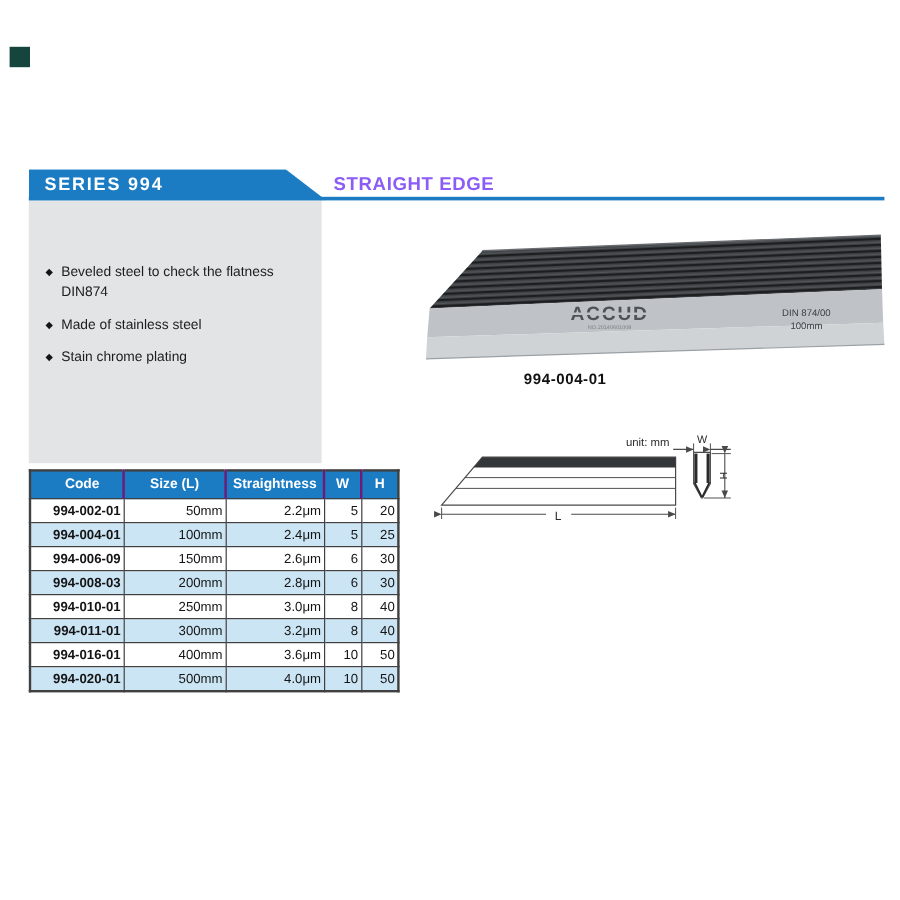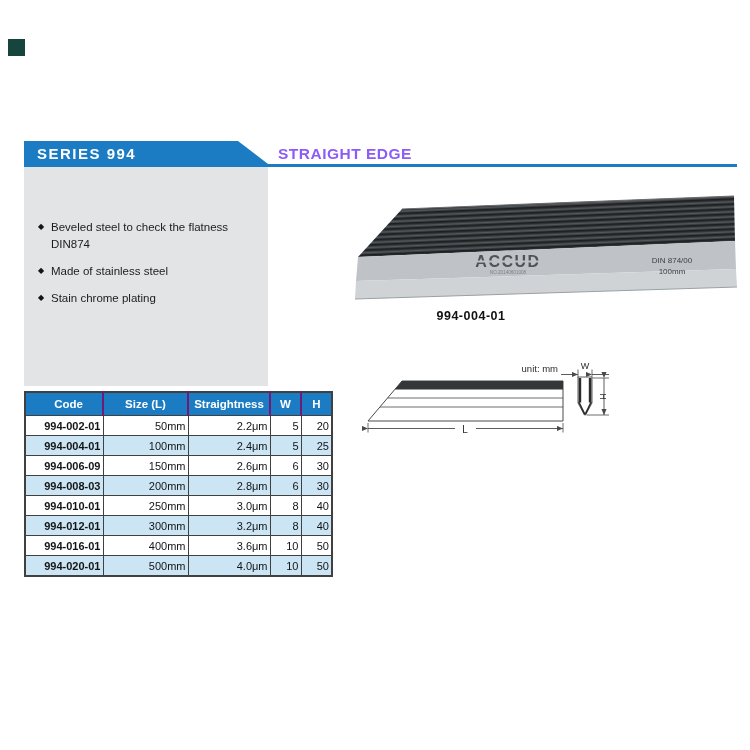--- a/index.html
+++ b/index.html
@@ -184,21 +184,21 @@
           <td>30</td>
         </tr>
         <tr>
           <td>994-010-01</td>
           <td>250mm</td>
           <td>3.0μm</td>
           <td>8</td>
           <td>40</td>
         </tr>
         <tr>
-          <td>994-012-01</td>
+          <td>994-011-01</td>
           <td>300mm</td>
           <td>3.2μm</td>
           <td>8</td>
           <td>40</td>
         </tr>
         <tr>
           <td>994-016-01</td>
           <td>400mm</td>
           <td>3.6μm</td>
           <td>10</td>

